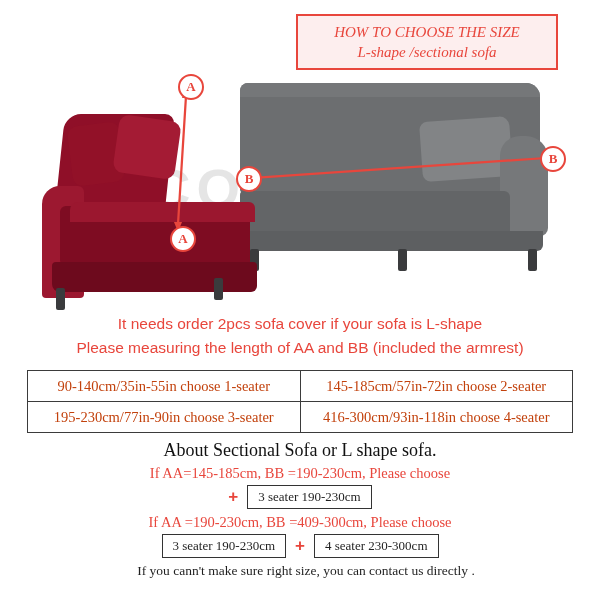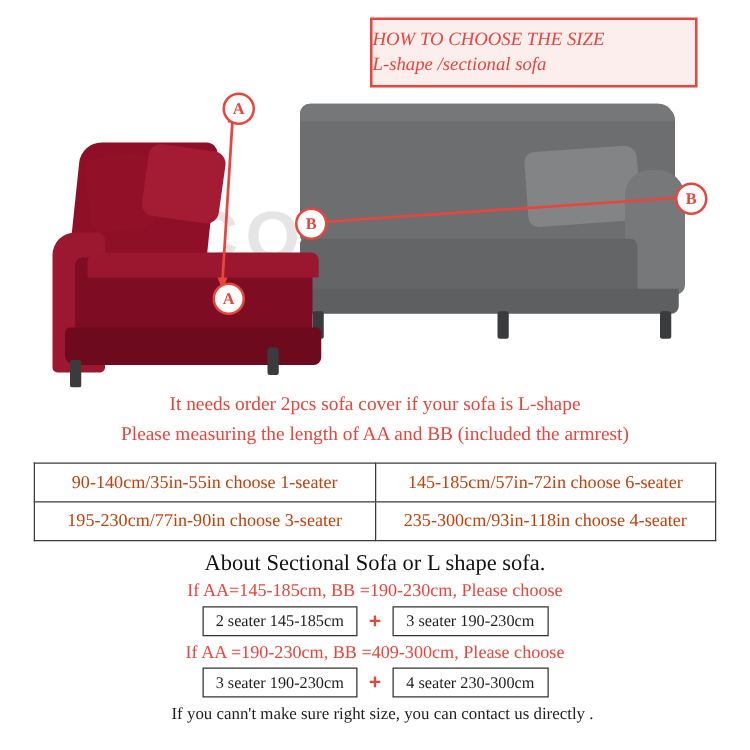--- a/index.html
+++ b/index.html
@@ -25,21 +25,21 @@
   .header-box {
     position: absolute;
     left: 296px;
     top: 14px;
     width: 258px;
     height: 52px;
     border: 2px solid #e8463c;
     background: #fdeeee;
     display: flex;
     flex-direction: column;
-    align-items: flex-start;
+    align-items: center;
     justify-content: center;
   }
   .header-line {
     color: #e8463c;
     font-size: 15px;
     font-style: italic;
     font-family: "Liberation Serif", serif;
     line-height: 1.35;
     white-space: nowrap;
   }
@@ -226,21 +226,21 @@
   
   .instructions {
     position: absolute;
     left: 0;
     top: 312px;
     width: 600px;
     text-align: center;
     color: #e8463c;
     font-size: 15.5px;
     line-height: 1.55;
-    font-family: Liberation Serif, serif;
+    font-family: Liberation Sans, sans-serif;
   }
 
   
   .size-table {
     position: absolute;
     left: 27px;
     top: 370px;
     width: 546px;
     border-collapse: collapse;
     table-layout: fixed;
@@ -357,35 +357,34 @@
 
   <div class="instructions">
     <div>It needs order 2pcs sofa cover if your sofa is L-shape</div>
     <div>Please measuring the length of AA and BB (included the armrest)</div>
   </div>
 
   <table class="size-table">
     <tbody>
         <tr>
       <td>90-140cm/35in-55in choose  1-seater</td>
-      <td>145-185cm/57in-72in choose  6-seater</td>
+      <td>145-185cm/57in-72in choose  2-seater</td>
     </tr>
     <tr>
       <td>195-230cm/77in-90in choose  3-seater</td>
-      <td>235-300cm/93in-118in choose  4-seater</td>
+      <td>416-300cm/93in-118in choose  4-seater</td>
     </tr>
   </tbody>
     </table>
 
   <div class="sectional">
     <div class="sectional-title">About Sectional Sofa or L shape sofa.</div>
 
     <div class="sectional-sub">If AA=145-185cm, BB =190-230cm, Please choose</div>
     <div class="combo-row">
-      <div class="combo-box">2 seater 145-185cm</div>
       <div class="plus">+</div>
       <div class="combo-box">3 seater 190-230cm</div>
     </div>
 
     <div class="sectional-sub">If AA =190-230cm, BB =409-300cm, Please choose</div>
     <div class="combo-row">
       <div class="combo-box">3 seater 190-230cm</div>
       <div class="plus">+</div>
       <div class="combo-box">4 seater 230-300cm</div>
     </div>

